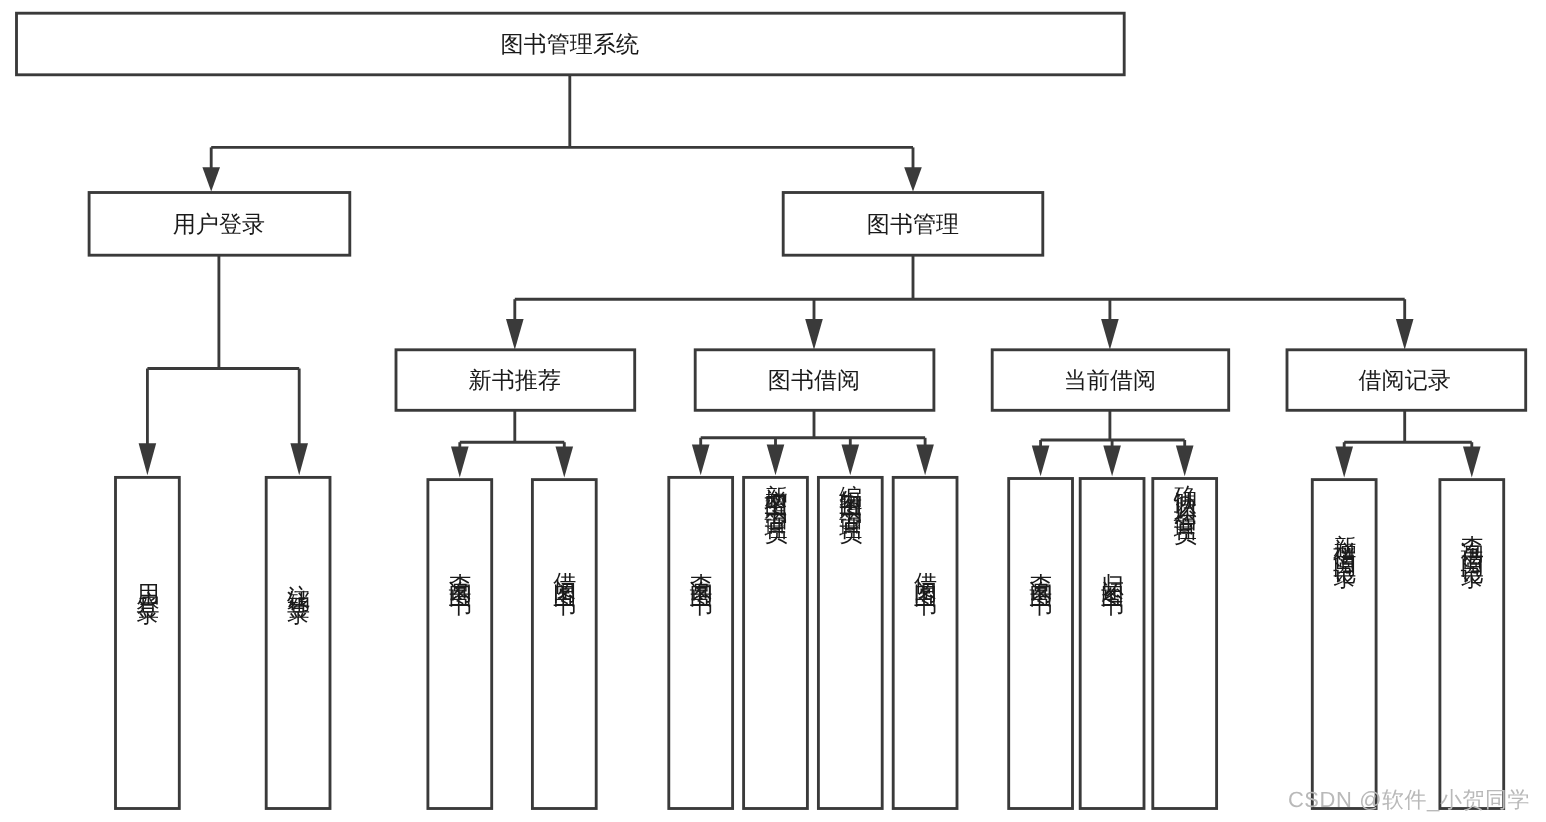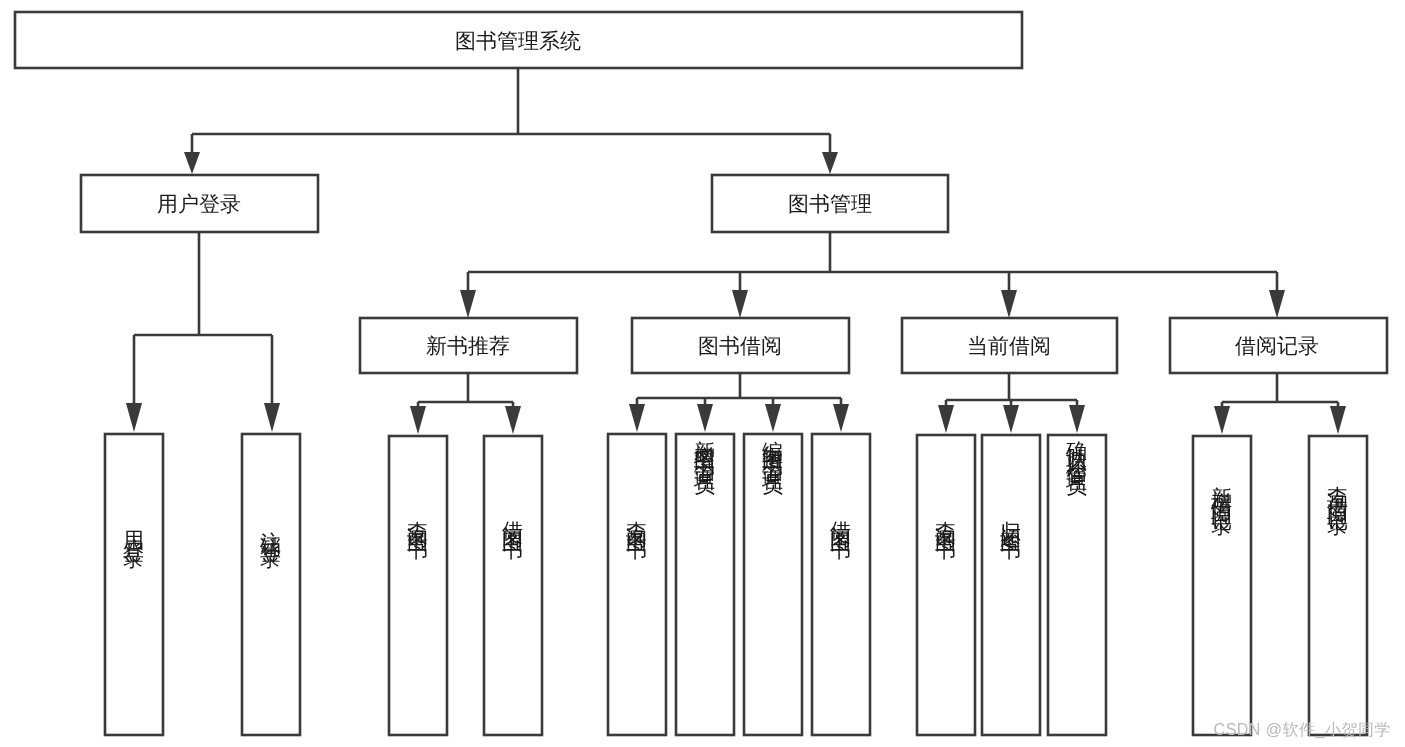--- a/index.html
+++ b/index.html
@@ -51,21 +51,21 @@
     font-family: "Liberation Sans", "DejaVu Sans", sans-serif;
     font-size: 21px;
     fill: #1a1a1a;
     text-anchor: middle;
   }
   .watermark-text {
     position: absolute;
     right: 14px;
     bottom: 6px;
     font-family: "Liberation Sans", "DejaVu Sans", sans-serif;
-    font-size: 16px;
+    font-size: 20px;
     color: #b9b9b9;
     white-space: nowrap;
     letter-spacing: 0.5px;
     margin-left: 48px;
   }
 </style>
 </head>
 <body>
 
 <div id="diagram-root">

